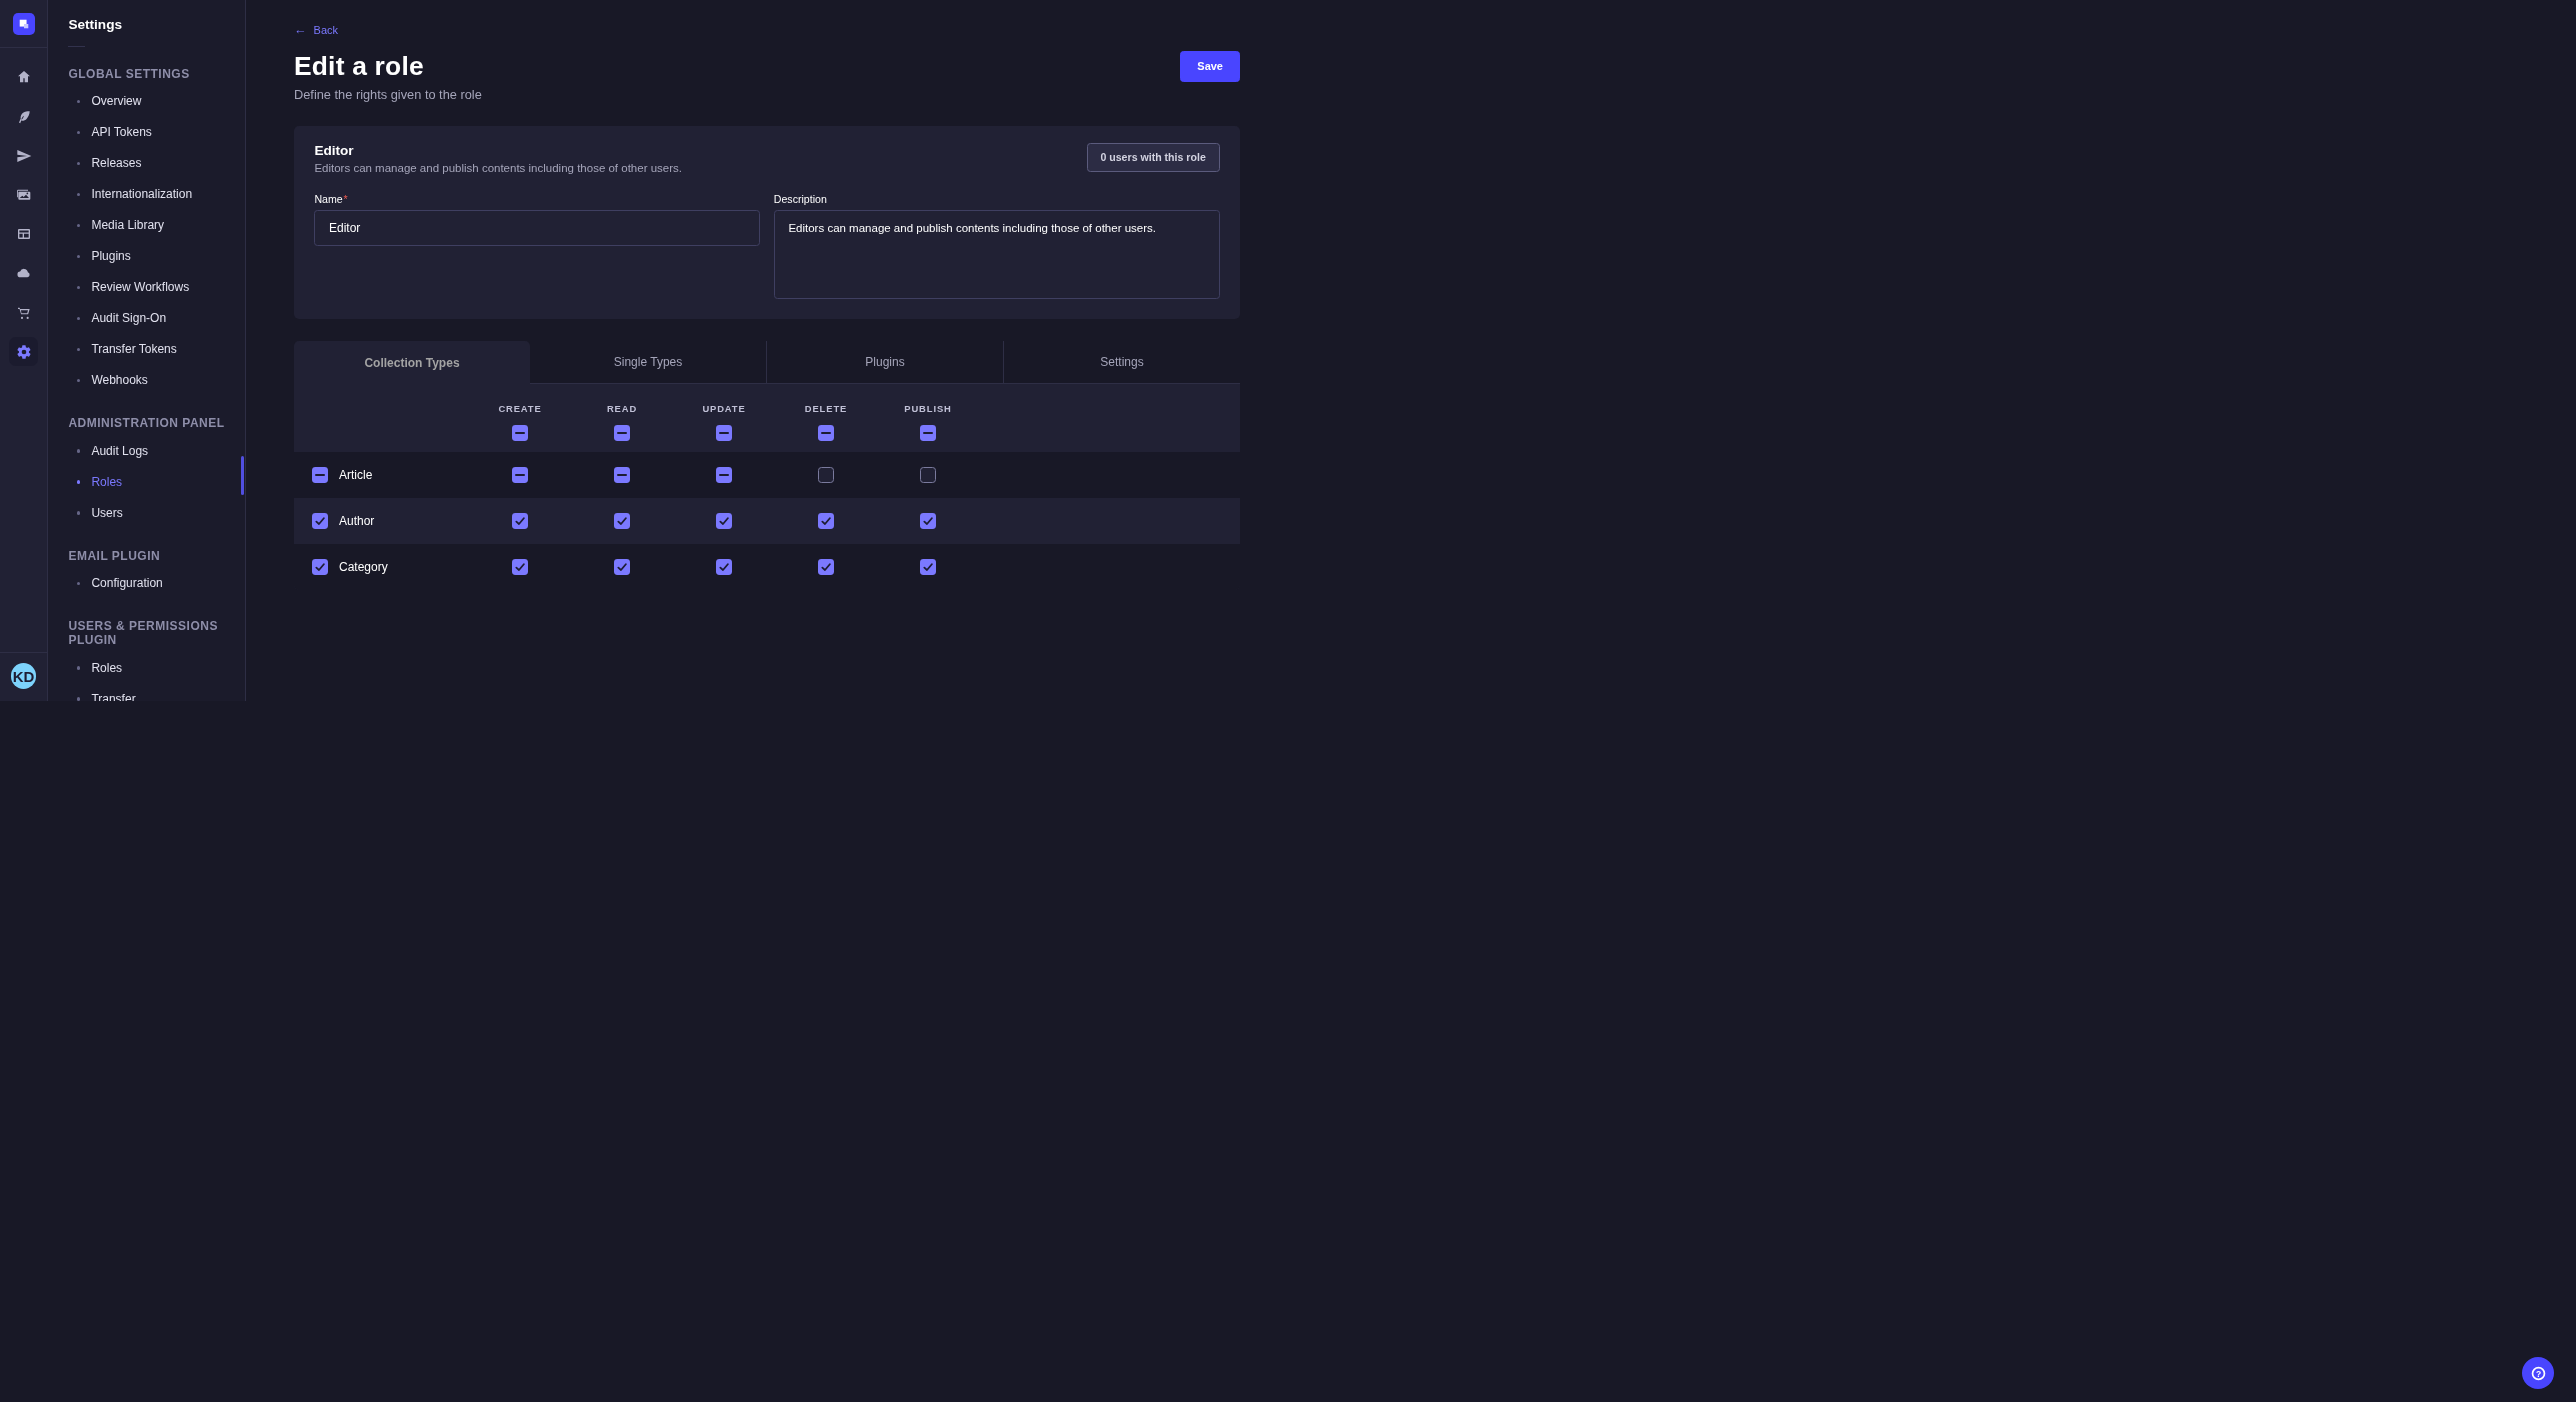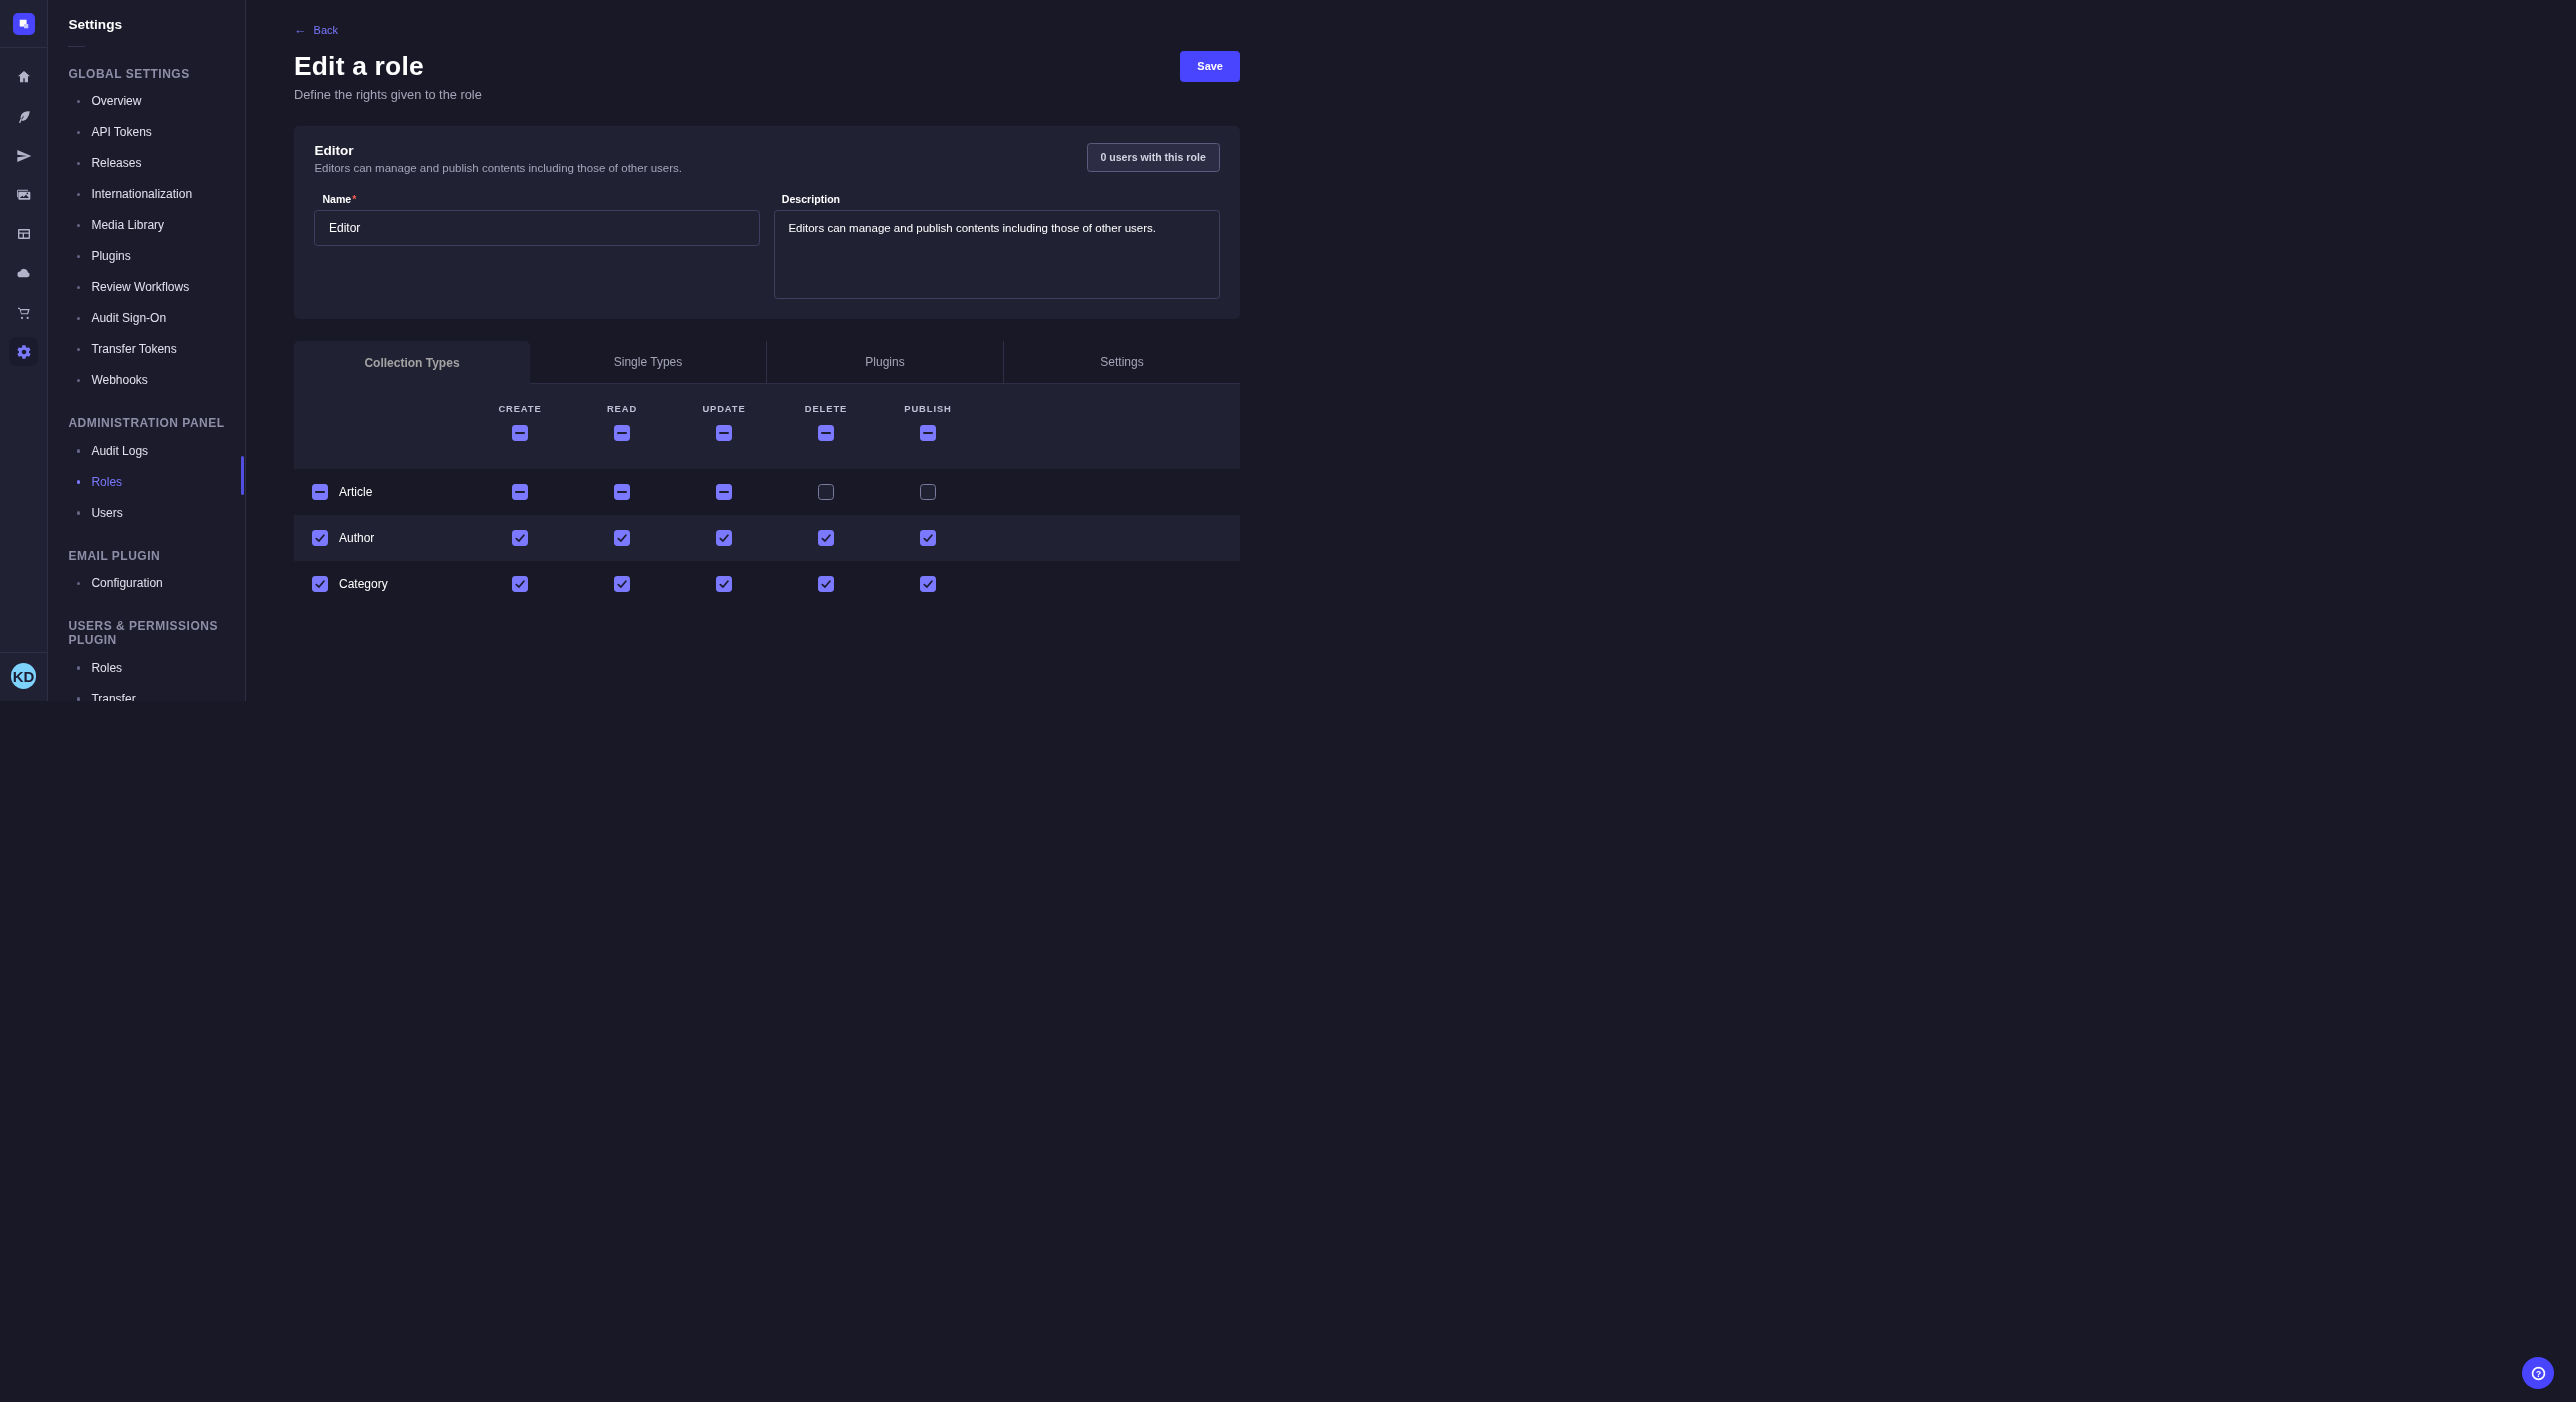--- a/index.html
+++ b/index.html
@@ -79,21 +79,21 @@
   .role-card-head { display:flex; justify-content:space-between; align-items:flex-start; }
   .role-title { font-size:13.6px; font-weight:bold; }
   .role-desc { font-size:11.5px; color:#a5a5ba; margin-top:4.3px; }
   .users-badge {
     background:#2c2c44; border:0.9px solid #5b5b7d; border-radius:3.4px; color:#d2d2e0;
     font-size:10.6px; font-weight:600; padding:7.7px 12.8px; cursor:pointer;
     font-family:"Liberation Sans", sans-serif;
   }
   .fields { display:flex; gap:13.6px; margin-top:19px; }
   .field { flex:1; }
-  .field-label { font-size:10.6px; font-weight:bold; margin-bottom:5.1px;margin-left:8px; }
+  .field-label { font-size:10.6px; font-weight:normal; margin-bottom:5.1px; }
   .req { color:#ee5e52; margin-left:0.9px; }
   .text-input {
     width:100%; height:36px; background:#212134; border:0.9px solid #3f3f61; border-radius:3.4px;
     color:#fff; font-size:12px; padding:0 13.6px; font-family:"Liberation Sans", sans-serif; outline:none;
   }
   .text-area {
     width:100%; height:89px; background:#212134; border:0.9px solid #3f3f61; border-radius:3.4px;
     color:#fff; font-size:11.5px; padding:9.4px 13.6px; resize:none;
     font-family:"Liberation Sans", sans-serif; outline:none; line-height:1.45;
   }
@@ -106,21 +106,21 @@
     font-size:12px; color:#a5a5ba; cursor:pointer; border-bottom:0.9px solid #2e2e45;
   }
   .tab.active {
     background:#212134; color:#a3a3a3; font-weight:600;
     border-bottom:none; border-radius:5.1px 5.1px 0 0;
   }
   .tab:not(.active) + .tab:not(.active) { border-left:0.9px solid #2e2e45; }
 
   .panel { background:#212134; border-radius:0 0 5.1px 5.1px; overflow:hidden; }
   .pgrid { display:grid; grid-template-columns:175px repeat(5,102px) 1fr; align-items:center; }
-  .thead { padding-top:19px; padding-bottom:28px; }
+  .thead { padding-top:19px; padding-bottom:11px; }
   .thead .pgrid + .pgrid { margin-top:11px; }
   .col-label {
     text-align:center; font-size:9.4px; font-weight:bold; letter-spacing:0.9px;
     color:#c0c0d6; text-transform:uppercase;
   }
   .ccell { display:flex; justify-content:center; }
   .prow { height:46px; }
   .prow.dark { background:#181826; }
   .row-head { display:flex; align-items:center; gap:11px; padding-left:18px; }
   .row-name { font-size:12px; color:#fff; }

